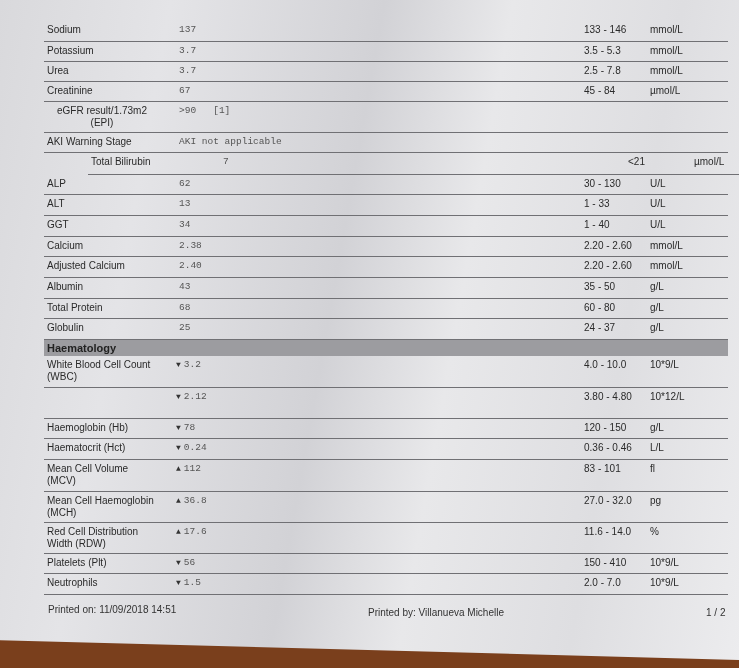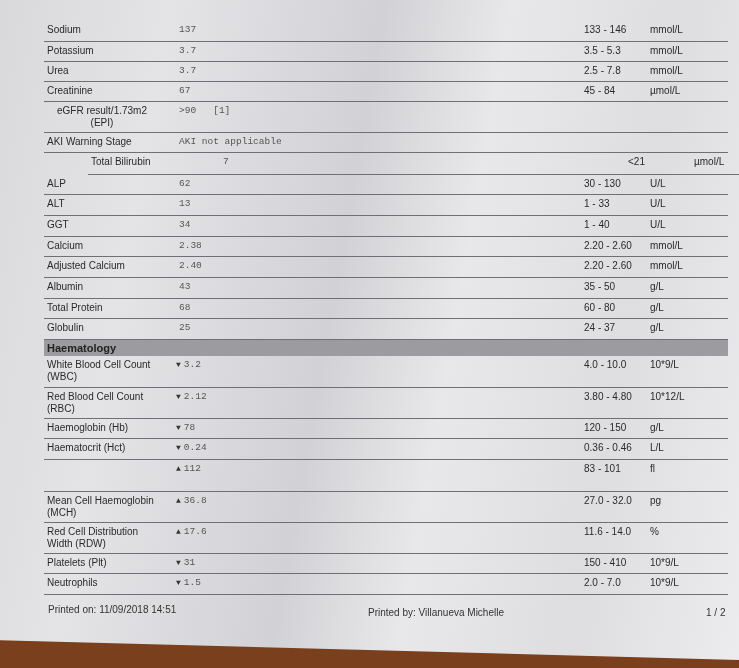--- a/index.html
+++ b/index.html
@@ -127,57 +127,57 @@
         <span class="unit">g/L</span>
       </div>
       <div class="section-header" style="top: 340px;">Haematology</div>
       <div class="row" style="top: 355px; height: 32px;">
         <span class="name">White Blood Cell Count (WBC)</span>
         <span class="value"><span class="flag">▼</span><span>3.2</span></span>
         <span class="range">4.0 - 10.0</span>
         <span class="unit">10*9/L</span>
       </div>
       <div class="row" style="top: 387px; height: 31px;">
-        <span class="name">Red Blood Cell Count (RBC)</span>
         <span class="value"><span class="flag">▼</span><span>2.12</span></span>
         <span class="range">3.80 - 4.80</span>
         <span class="unit">10*12/L</span>
       </div>
       <div class="row" style="top: 418px; height: 20px;">
         <span class="name">Haemoglobin (Hb)</span>
         <span class="value"><span class="flag">▼</span><span>78</span></span>
         <span class="range">120 - 150</span>
         <span class="unit">g/L</span>
       </div>
       <div class="row" style="top: 438px; height: 21px;">
         <span class="name">Haematocrit (Hct)</span>
         <span class="value"><span class="flag">▼</span><span>0.24</span></span>
         <span class="range">0.36 - 0.46</span>
         <span class="unit">L/L</span>
       </div>
       <div class="row" style="top: 459px; height: 32px;">
+        <span class="name">Mean Cell Volume (MCV)</span>
         <span class="value"><span class="flag">▲</span><span>112</span></span>
         <span class="range">83 - 101</span>
         <span class="unit">fl</span>
       </div>
       <div class="row" style="top: 491px; height: 31px;">
         <span class="name">Mean Cell Haemoglobin (MCH)</span>
         <span class="value"><span class="flag">▲</span><span>36.8</span></span>
         <span class="range">27.0 - 32.0</span>
         <span class="unit">pg</span>
       </div>
       <div class="row" style="top: 522px; height: 31px;">
         <span class="name">Red Cell Distribution Width (RDW)</span>
         <span class="value"><span class="flag">▲</span><span>17.6</span></span>
         <span class="range">11.6 - 14.0</span>
         <span class="unit">%</span>
       </div>
       <div class="row" style="top: 553px; height: 20px;">
         <span class="name">Platelets (Plt)</span>
-        <span class="value"><span class="flag">▼</span><span>31</span></span>
+        <span class="value"><span class="flag">▼</span><span>56</span></span>
         <span class="range">150 - 410</span>
         <span class="unit">10*9/L</span>
       </div>
       <div class="row" style="top: 573px; height: 21px;">
         <span class="name">Neutrophils</span>
         <span class="value"><span class="flag">▼</span><span>1.5</span></span>
         <span class="range">2.0 - 7.0</span>
         <span class="unit">10*9/L</span>
       </div>
     </div>

